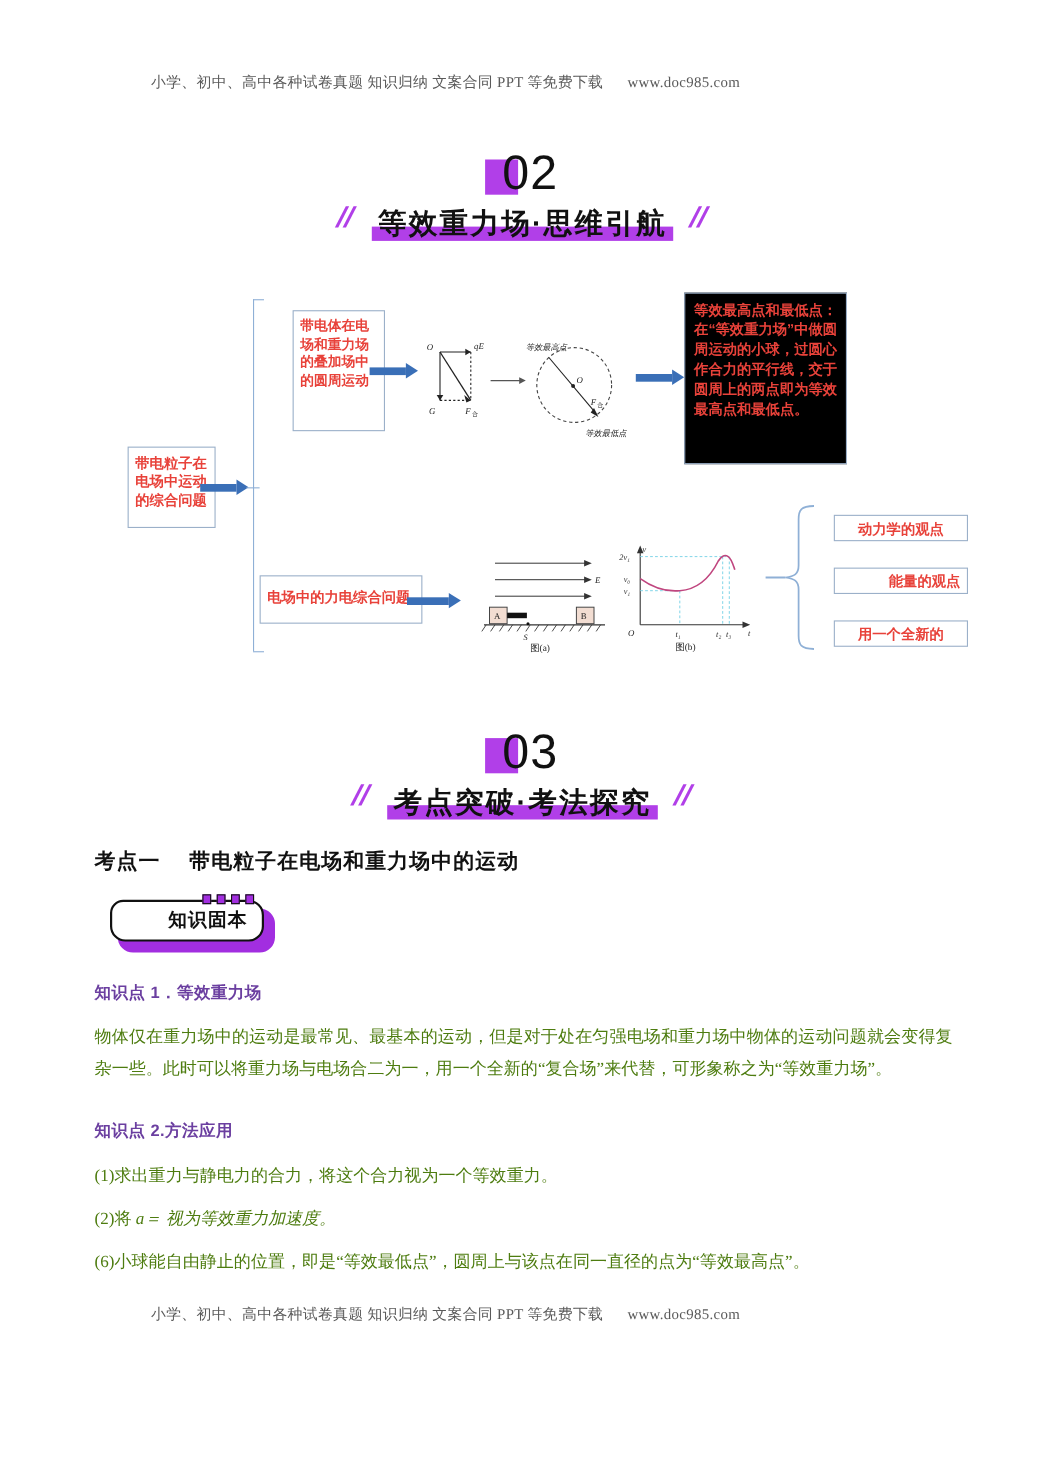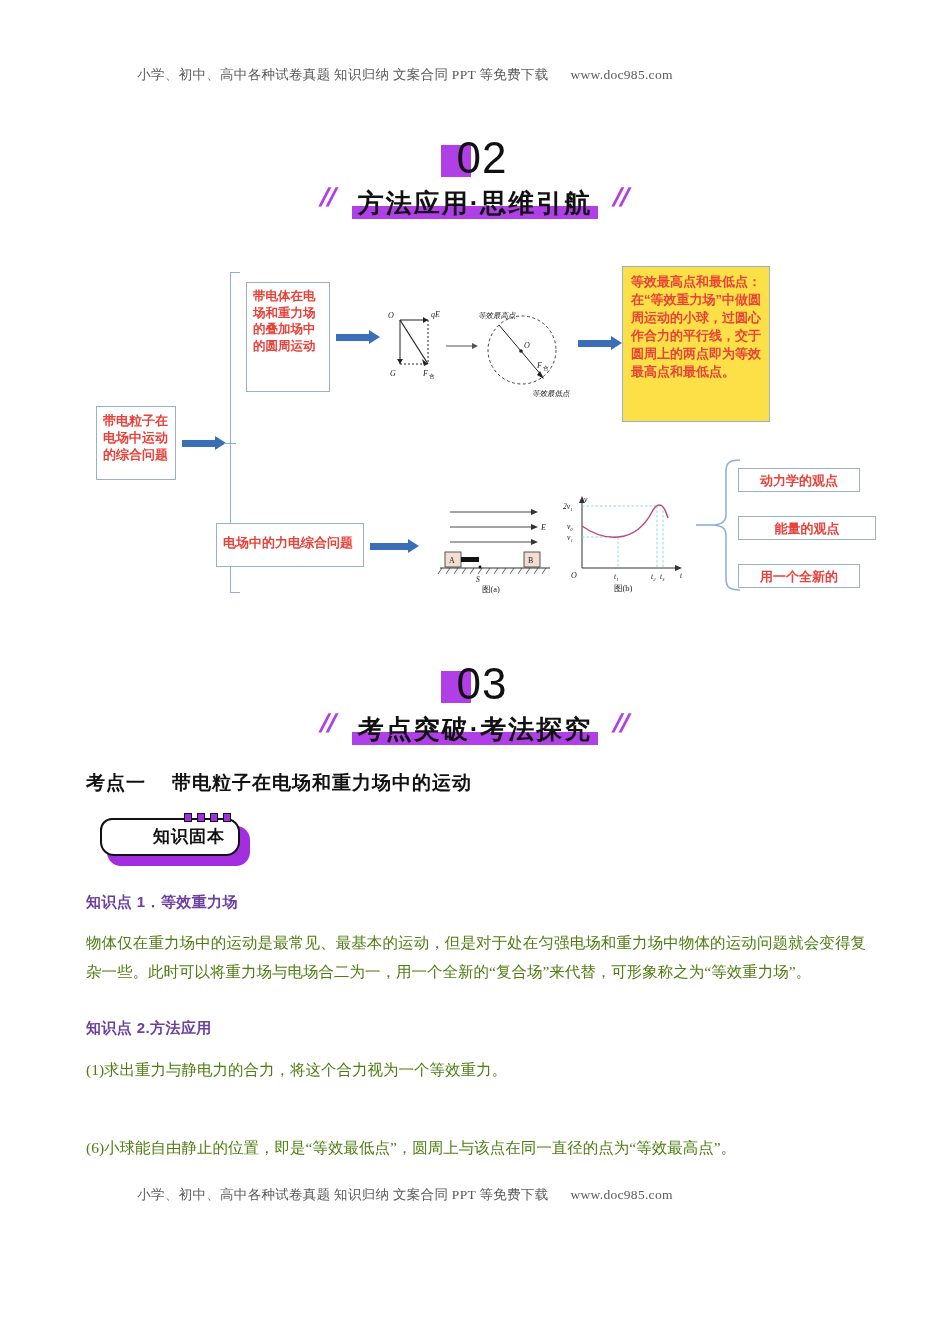--- a/index.html
+++ b/index.html
@@ -49,25 +49,25 @@
   }
   .banner .slash.left{margin-right:4px;}
   .banner .slash.right{margin-left:4px;}
 
   
   .flow{position:absolute;left:0;top:258px;width:950px;height:350px;}
   .rbox{
     position:absolute;border:1px solid #9bb0c9;background:#fff;
     color:#e8423a;font-family:"Liberation Sans","DejaVu Sans",sans-serif;
     font-weight:bold;font-size:13px;line-height:17px;
-    padding:5px 6px;box-sizing:border-box;
+    padding:5px 6px;box-sizing:border-box;margin-left:20px;
   }
   .rbox.big{font-size:12.5px;line-height:16.5px;}
   .redtext{
-    position:absolute;border:1px solid #9bb0c9;background:#fde047;
+    position:absolute;border:1px solid #9bb0c9;background:#000000;
     color:#e8423a;font-family:"Liberation Sans","DejaVu Sans",sans-serif;
     font-weight:bold;font-size:13px;line-height:18px;
     padding:6px 8px;box-sizing:border-box;text-align:justify;
   }
   .vline{position:absolute;background:#8fb0d6;width:1.4px;}
   .hline{position:absolute;background:#8fb0d6;height:1.4px;}
   .arrow{position:absolute;height:14px;}
   .arrow .shaft{position:absolute;left:0;top:4px;height:7px;background:#3a6fb7;}
   .arrow .head{
     position:absolute;top:0;width:0;height:0;
@@ -130,21 +130,21 @@
   <div class="banner" style="top:134px;">
     <div class="numwrap">
       <span class="numsq"></span>
       <span class="num">02</span>
     </div>
     <div style="height:2px;"></div>
     <div class="titlerow">
       <span class="slash left">//</span>
       <span style="position:relative;display:inline-block;">
         <span class="bar"></span>
-        <span class="btitle">方法应用·思维引航</span>
+        <span class="btitle">等效重力场·思维引航</span>
       </span>
       <span class="slash right">//</span>
     </div>
   </div>
 
   <div class="flow">
 
     <div class="rbox" style="left:96px;top:148px;width:80px;height:74px;">带电粒子在电场中运动的综合问题</div>
 
     <div class="arrow" style="left:182px;top:178px;width:44px;">
@@ -272,21 +272,21 @@
       <text x="104" y="85" font-size="7.5" font-family="Liberation Serif, serif" font-style="italic" fill="#222">t₃</text>
       <text x="58" y="97" font-size="8.5" font-family="Liberation Serif, serif" fill="#222">图(b)</text>
     </svg>
 
     <svg class="brace" style="left:692px;top:198px;" width="50" height="140" viewBox="0 0 50 140">
       <path d="M48,4 C36,4 34,8 34,16 L34,58 C34,66 30,68 22,69 C30,70 34,72 34,80 L34,122 C34,130 36,134 48,134" fill="none" stroke="#8fb0d6" stroke-width="1.6"></path>
       <line x1="4" y1="69" x2="22" y2="69" stroke="#8fb0d6" stroke-width="1.6"></line>
     </svg>
 
     <div class="rbox" style="left:738px;top:210px;width:122px;height:24px;padding-top:3px;text-align:center;">动力学的观点</div>
-    <div class="rbox" style="left:738px;top:258px;width:138px;height:24px;padding-top:3px;text-align:center;">能量的观点</div>
+    <div class="rbox" style="left:738px;top:258px;width:122px;height:24px;padding-top:3px;text-align:right;">能量的观点</div>
     <div class="rbox" style="left:738px;top:306px;width:122px;height:24px;padding-top:3px;text-align:center;">用一个全新的</div>
   </div>
 
   <div class="banner" style="top:660px;">
     <div class="numwrap">
       <span class="numsq"></span>
       <span class="num">03</span>
     </div>
     <div style="height:2px;"></div>
     <div class="titlerow">
@@ -311,19 +311,22 @@
     <span class="sq" style="left:110px;"></span>
     <span class="sq" style="left:123px;"></span>
     <span class="txt">知识固本</span>
   </div>
 
   <div class="zsd" style="top:893px;">知识点 1．等效重力场</div>
   <div class="para" style="top:928px;">物体仅在重力场中的运动是最常见、最基本的运动，但是对于处在匀强电场和重力场中物体的运动问题就会变得复杂一些。此时可以将重力场与电场合二为一，用一个全新的“复合场”来代替，可形象称之为“等效重力场”。</div>
 
   <div class="zsd" style="top:1019px;">知识点 2.方法应用</div>
   <div class="para" style="top:1055px;">(1)求出重力与静电力的合力，将这个合力视为一个等效重力。</div>
+  <div class="para" style="top:1094px;">
+    <span>(2)将 </span><span class="it">a＝ 视为等效重力加速度。</span>
+  </div>
   <div class="para" style="top:1133px;">(6)小球能自由静止的位置，即是“等效最低点”，圆周上与该点在同一直径的点为“等效最高点”。</div>
 
   <div class="runfoot">
     <span>小学、初中、高中各种试卷真题  知识归纳  文案合同  PPT 等免费下载</span><span class="url">www.doc985.com</span>
   </div>
 
 </div>
 
 </body></html>

